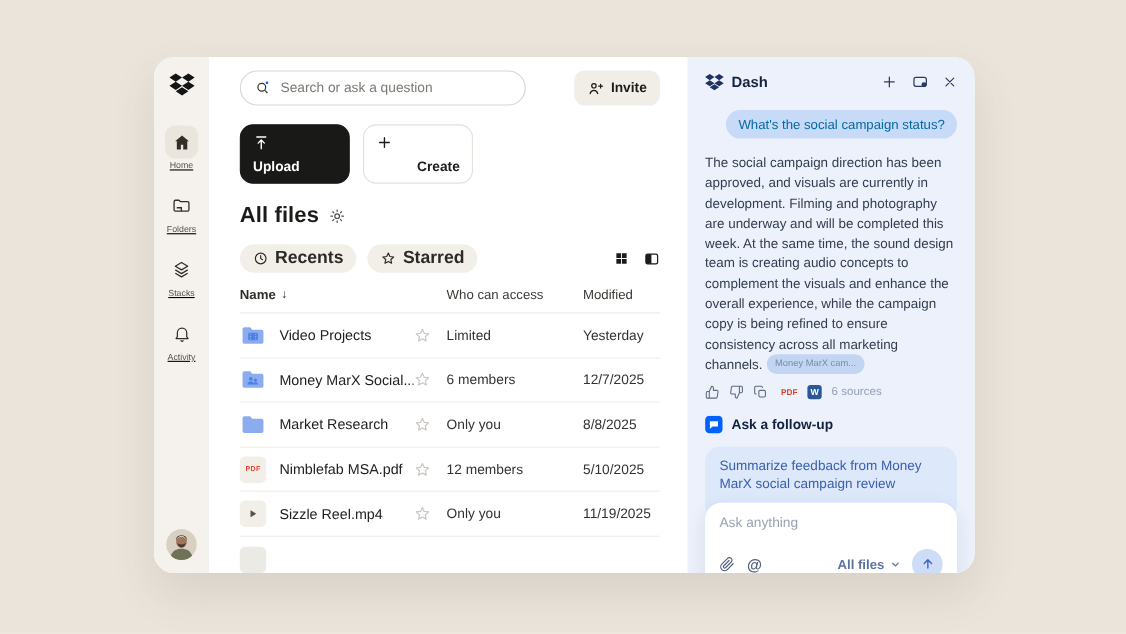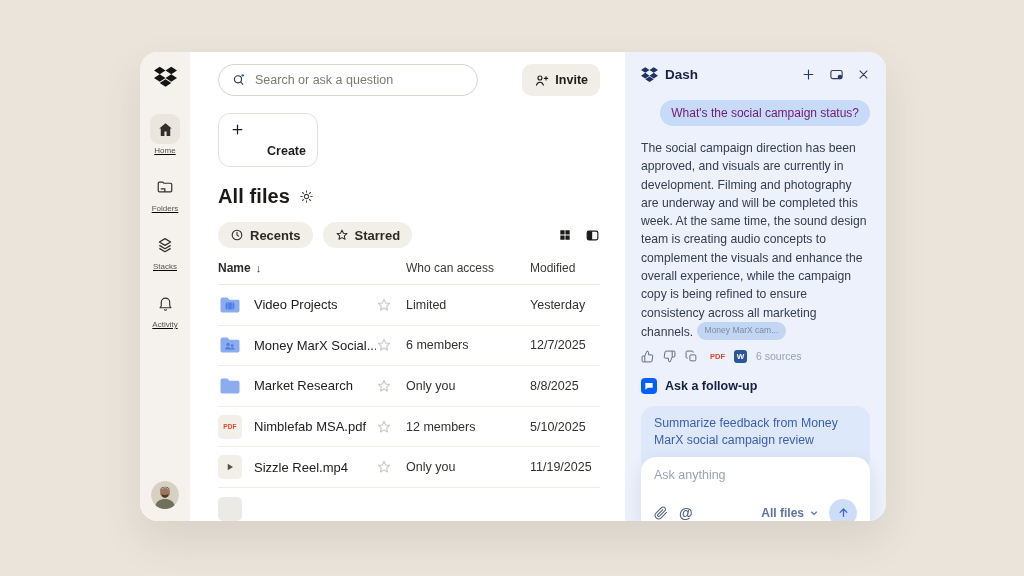--- a/index.html
+++ b/index.html
@@ -39,21 +39,21 @@
   .bigbtn.light1{width:100px;text-align:right;}
   .bigbtn.light2{width:112px;}
 
   .titlerow{display:flex;align-items:center;margin-top:18px;}
   .page-title{font-size:20px;font-weight:700;color:#1b1a18;letter-spacing:.1px;}
   .gear{margin-left:9px;color:#4f4c47;cursor:pointer;}
 
   .chiprow{display:flex;align-items:center;margin-top:14px;}
   .chip{height:26px;border-radius:14px;background:#f2efe9;display:flex;align-items:center;
     padding:0 12px;margin-right:10px;cursor:pointer;}
-  .chip span{font-size:13px;font-weight:600;color:#2b2a27;margin-left:6px;}
+  .chip span{font-size:16px;font-weight:600;color:#2b2a27;margin-left:6px;}
   .viewicons{margin-left:auto;display:flex;align-items:center;gap:13px;color:#1c1b19;}
   .viewicons>div{cursor:pointer;}
 
   
   .table{margin-top:13px;display:flex;flex-direction:column;min-height:0;}
   .thead{display:flex;align-items:center;padding-bottom:9px;border-bottom:1px solid #eee9e2;}
   .th-name{flex:1;font-size:12px;font-weight:700;color:#2e2d2a;display:flex;align-items:center;cursor:pointer;}
   .sortarrow{font-size:11px;margin-left:5px;color:#2e2d2a;}
   .col-star{width:30px;}
   .col-access{width:124px;font-size:12px;color:#3a3935;}
@@ -72,21 +72,21 @@
 
   
   .dash{width:261px;flex:0 0 261px;background:#ecf1fb;padding:14px 16px 12px;display:flex;flex-direction:column;}
   .dash-head{display:flex;align-items:center;}
   .dash-logo{width:17px;height:17px;color:#1e3264;}
   .dash-title{font-size:13.5px;font-weight:700;color:#16223f;margin-left:7px;}
   .dash-actions{margin-left:auto;display:flex;align-items:center;gap:13px;color:#2b3a5e;}
   .dash-actions>div{cursor:pointer;}
 
   .ububble{align-self:flex-end;margin-top:17px;background:#c7daf8;border-radius:14px;
-    padding:6px 11px;font-size:12px;color:#701a75;text-align:right;}
+    padding:6px 11px;font-size:12px;color:#0369a1;text-align:right;}
   .airesp{margin-top:13px;font-size:12.2px;line-height:1.5;color:#333d50;}
   .srcchip{display:inline-block;background:#c2d5f2;color:#7a8cab;border-radius:9px;
     font-size:8.5px;padding:2.5px 8px;vertical-align:2px;cursor:pointer;white-space:nowrap;}
 
   .actrow{margin-top:9px;display:flex;align-items:center;gap:9px;color:#5e6a80;}
   .actrow .aic{cursor:pointer;}
   .pdf-src{font-size:7.5px;font-weight:800;color:#e0432b;margin-left:3px;}
   .word-src{width:13px;height:13px;border-radius:3px;background:#2b579a;color:#fff;font-size:8px;
     font-weight:700;display:flex;align-items:center;justify-content:center;}
   .nsources{font-size:10.5px;color:#95a0b3;}
@@ -187,20 +187,27 @@
         <svg width="15" height="15" viewBox="0 0 24 24" fill="none" stroke="#1d1c1a" stroke-width="1.8" stroke-linecap="round">
             <circle cx="9.5" cy="8" r="3.2"></circle>
             <path d="M4 19.5c.8-3.2 2.9-4.8 5.5-4.8s4.7 1.6 5.5 4.8"></path>
             <path d="M16.5 8.5h5.5M19.2 5.8v5.4"></path>
           </svg>
         <span>Invite</span>
       </div>
     </div>
 
     <div class="btnrow">
+      <div class="bigbtn dark">
+        <svg width="15" height="15" viewBox="0 0 24 24" fill="none" stroke="#fff" stroke-width="2" stroke-linecap="round" stroke-linejoin="round">
+            <path d="M5.5 4h13"></path>
+            <path d="M12 21V8.5m0 0L7.5 13m4.5-4.5 4.5 4.5"></path>
+          </svg>
+        <span class="lbl">Upload</span>
+      </div>
       <div class="bigbtn light1">
         <svg width="15" height="15" viewBox="0 0 24 24" fill="none" stroke="#1d1c1a" stroke-width="2" stroke-linecap="round">
             <path d="M12 5v14M5 12h14"></path>
           </svg>
         <span class="lbl">Create</span>
       </div>
     </div>
 
     <div class="titlerow">
       <span class="page-title">All files</span>

